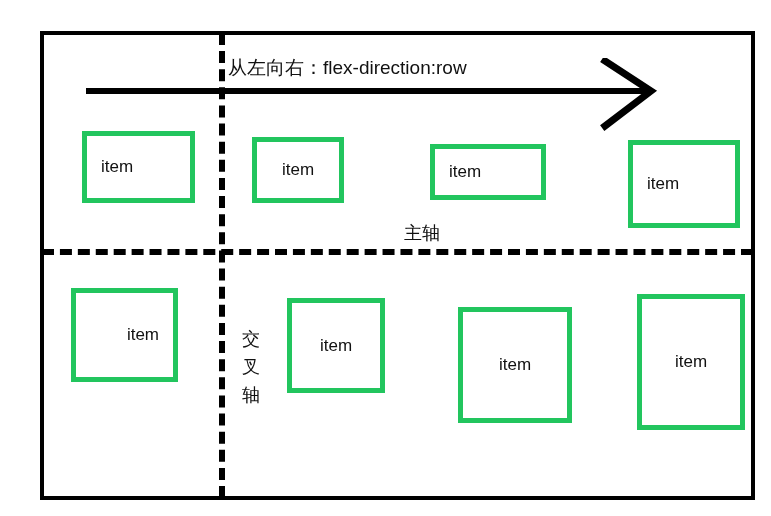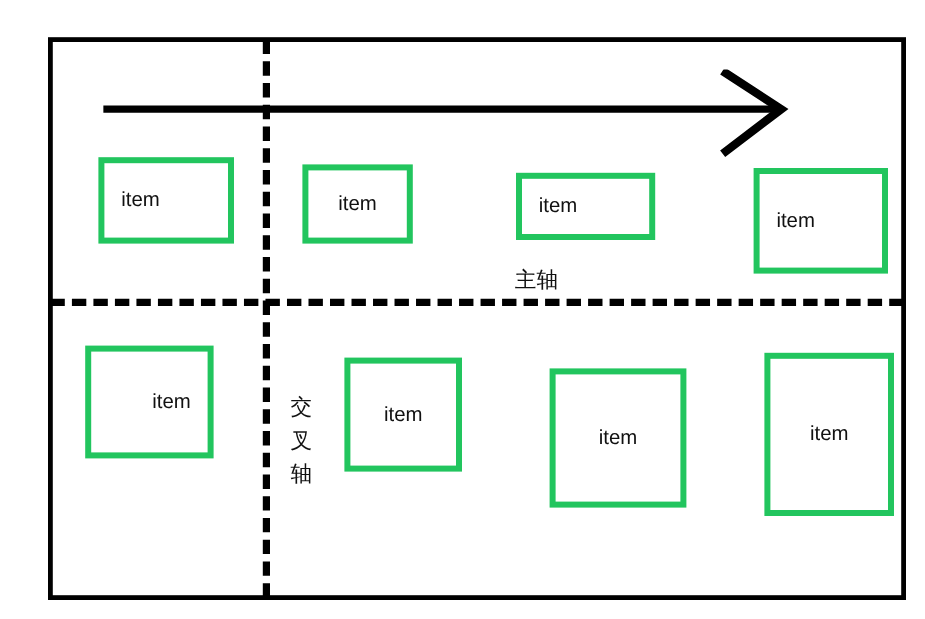--- a/index.html
+++ b/index.html
@@ -63,21 +63,21 @@
     position: absolute;
     left: 228px;
     top: 56px;
     font-size: 19px;
     line-height: 24px;
     white-space: nowrap;
     color: #111111;
   }
   .main-axis-label {
     position: absolute;
-    left: 429px;
+    left: 404px;
     top: 222px;
     font-size: 18px;
     line-height: 22px;
     white-space: nowrap;
     color: #111111;
   }
   .cross-axis-label {
     position: absolute;
     left: 239px;
     top: 325px;
@@ -121,20 +121,21 @@
 
   <div class="main-axis-line"></div>
 
   <div class="arrow-wrap">
     <svg width="572" height="74" viewBox="0 0 572 74" xmlns="http://www.w3.org/2000/svg">
       <line x1="0" y1="33" x2="560" y2="33" stroke="#000000" stroke-width="6"></line>
       <polyline points="519,3 565,33 519,68" fill="none" stroke="#000000" stroke-width="7" stroke-linecap="square" stroke-linejoin="miter"></polyline>
     </svg>
   </div>
 
+  <div class="title-label">从左向右：flex-direction:row</div>
 
   <div class="main-axis-label">主轴</div>
 
   <div class="cross-axis-label">
     <span>交</span>
     <span>叉</span>
     <span>轴</span>
   </div>
 
   <div class="item-box align-left" style="left: 82px; top: 131px; width: 113px; height: 72px;">

